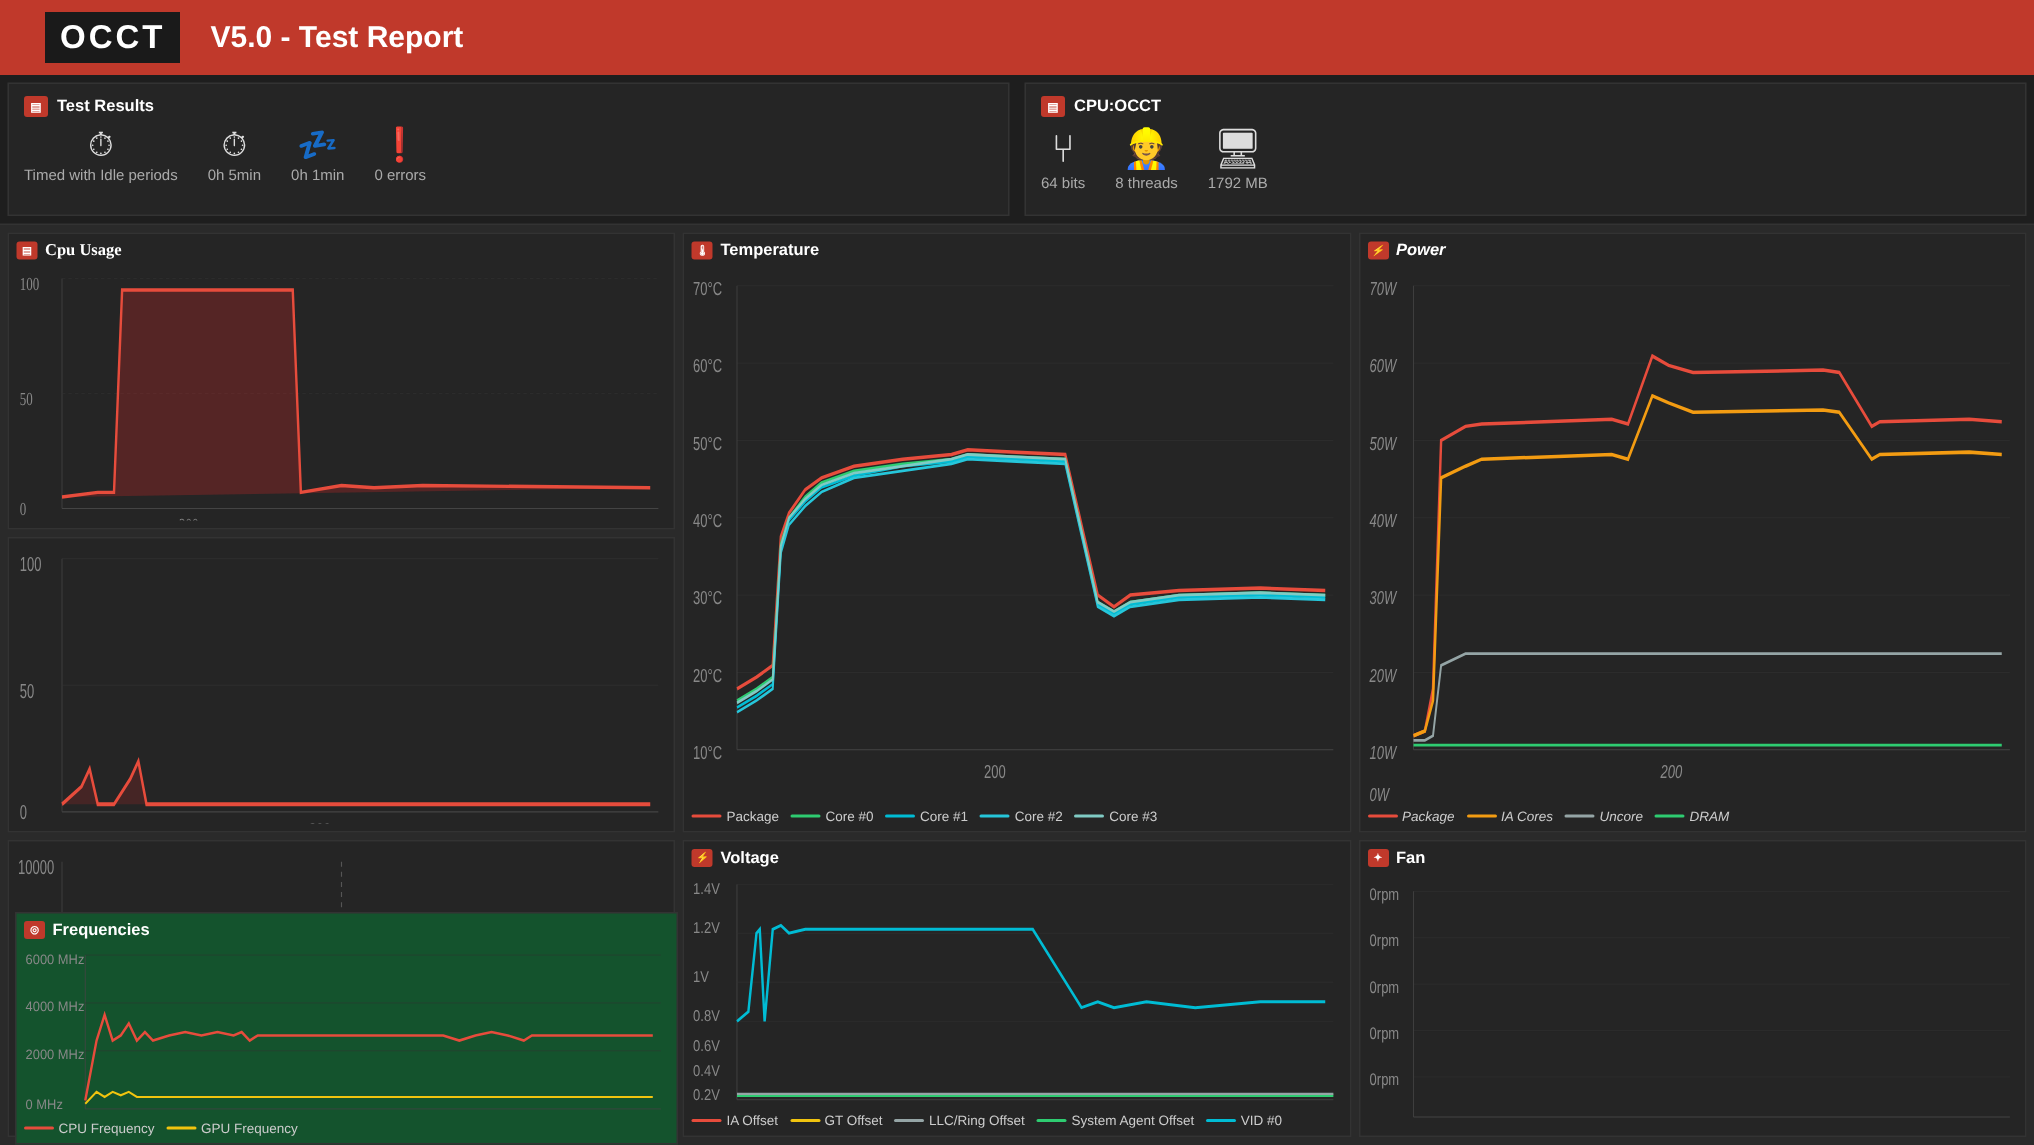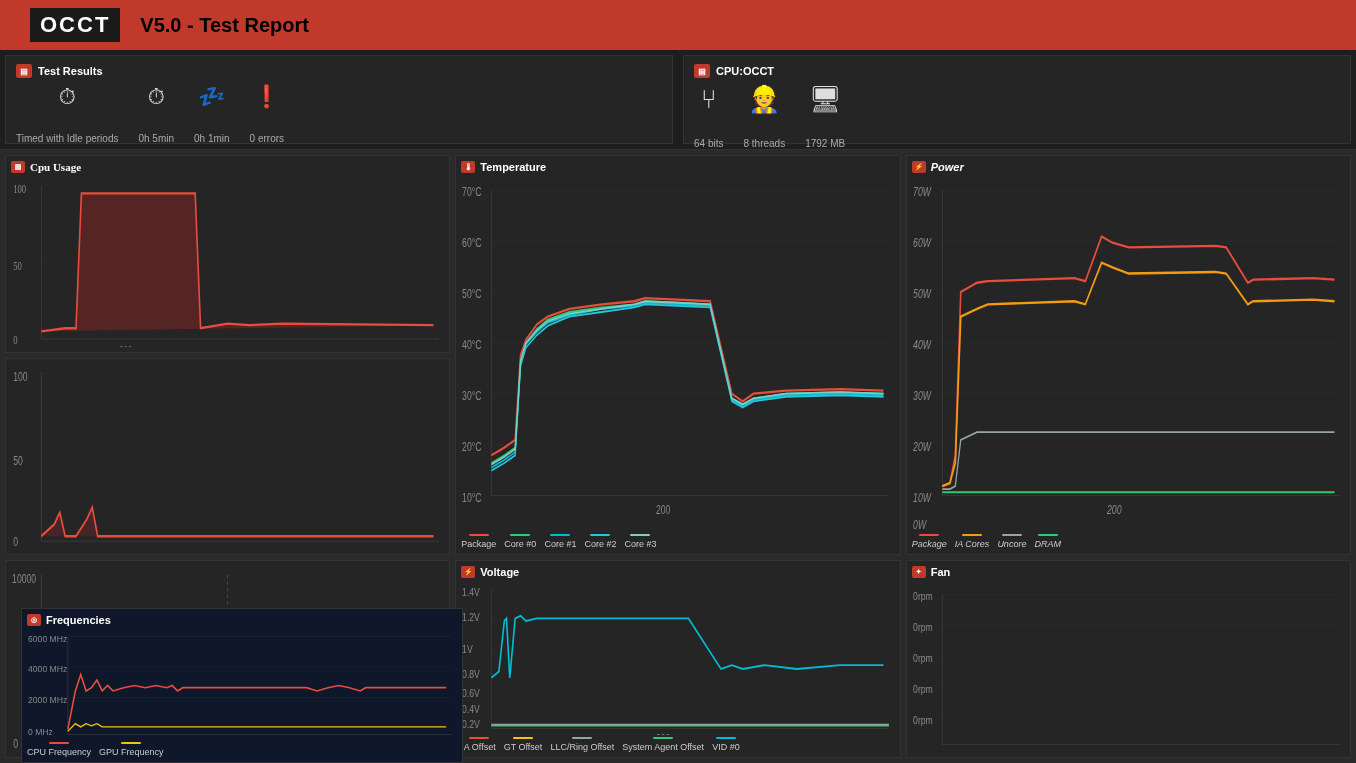--- a/index.html
+++ b/index.html
@@ -23,21 +23,21 @@
     }
     .logo {
       background: #1a1a1a;
       color: white;
       font-weight: 900;
       font-size: 22px;
       padding: 4px 10px;
       letter-spacing: 2px;
     }
     .header-title {
-      color: #000000;
+      color: #ffffff;
       font-size: 20px;
       font-weight: bold;
     }
 
     
     .info-row {
       display: flex;
       height: 100px;
       background: #1e1e1e;
       border-bottom: 1px solid #333;
@@ -81,21 +81,20 @@
       gap: 2px;
     }
     .stat-icon {
       font-size: 22px;
       color: #ddd;
     }
     .stat-label {
       font-size: 10px;
       color: #aaa;
       text-align: center;
-      margin-top: 21px;
     }
 
     
     .charts-container {
       display: grid;
       grid-template-columns: 1fr 1fr 1fr;
       grid-template-rows: auto auto auto;
       gap: 5px;
       padding: 5px;
       height: calc(763px - 50px - 100px);
@@ -142,21 +141,20 @@
       display: flex;
       flex-wrap: wrap;
       gap: 8px;
       margin-top: 2px;
       font-size: 9px;
     }
     .legend-item {
       display: flex;
       align-items: center;
       gap: 3px;
-      flex-direction: column;
     }
     .legend-dot {
       width: 20px;
       height: 2px;
       border-radius: 1px;
     }
 
     
     .panel-cpu-usage { grid-column: 1; grid-row: 1; font-family: Liberation Serif, serif; }
   </style>
@@ -455,24 +453,24 @@
       <text x="1" y="126" fill="#888" font-size="8">0rpm</text>
     </svg>
   </div>
 
 </div>
 
 <style>
   .frequencies-panel {
     position: absolute;
     bottom: 0;
-    left: 21px;
+    left: 10px;
     width: calc(33.33% - 10px);
     height: 155px;
-    background: #0f172a;
+    background: #14532d;
     border: 1px solid #333;
     padding: 5px;
     display: flex;
     flex-direction: column;
   }
 </style>
 <div class="frequencies-panel">
   <div class="chart-title">
     <span class="chart-icon" style="background:#c0392b;">◎</span>
     <span>Frequencies</span>

